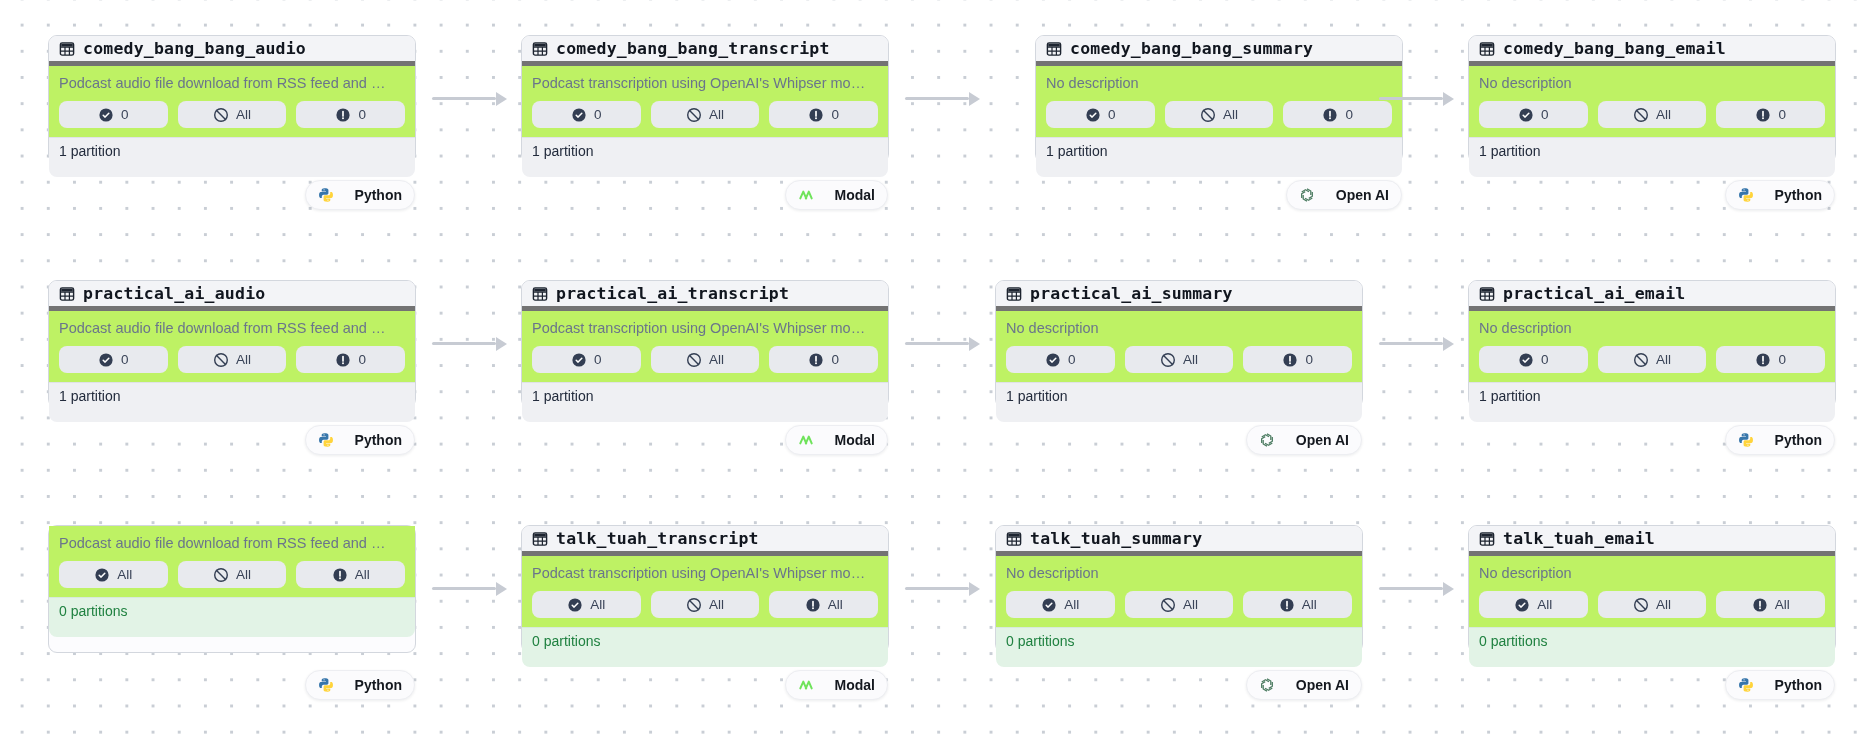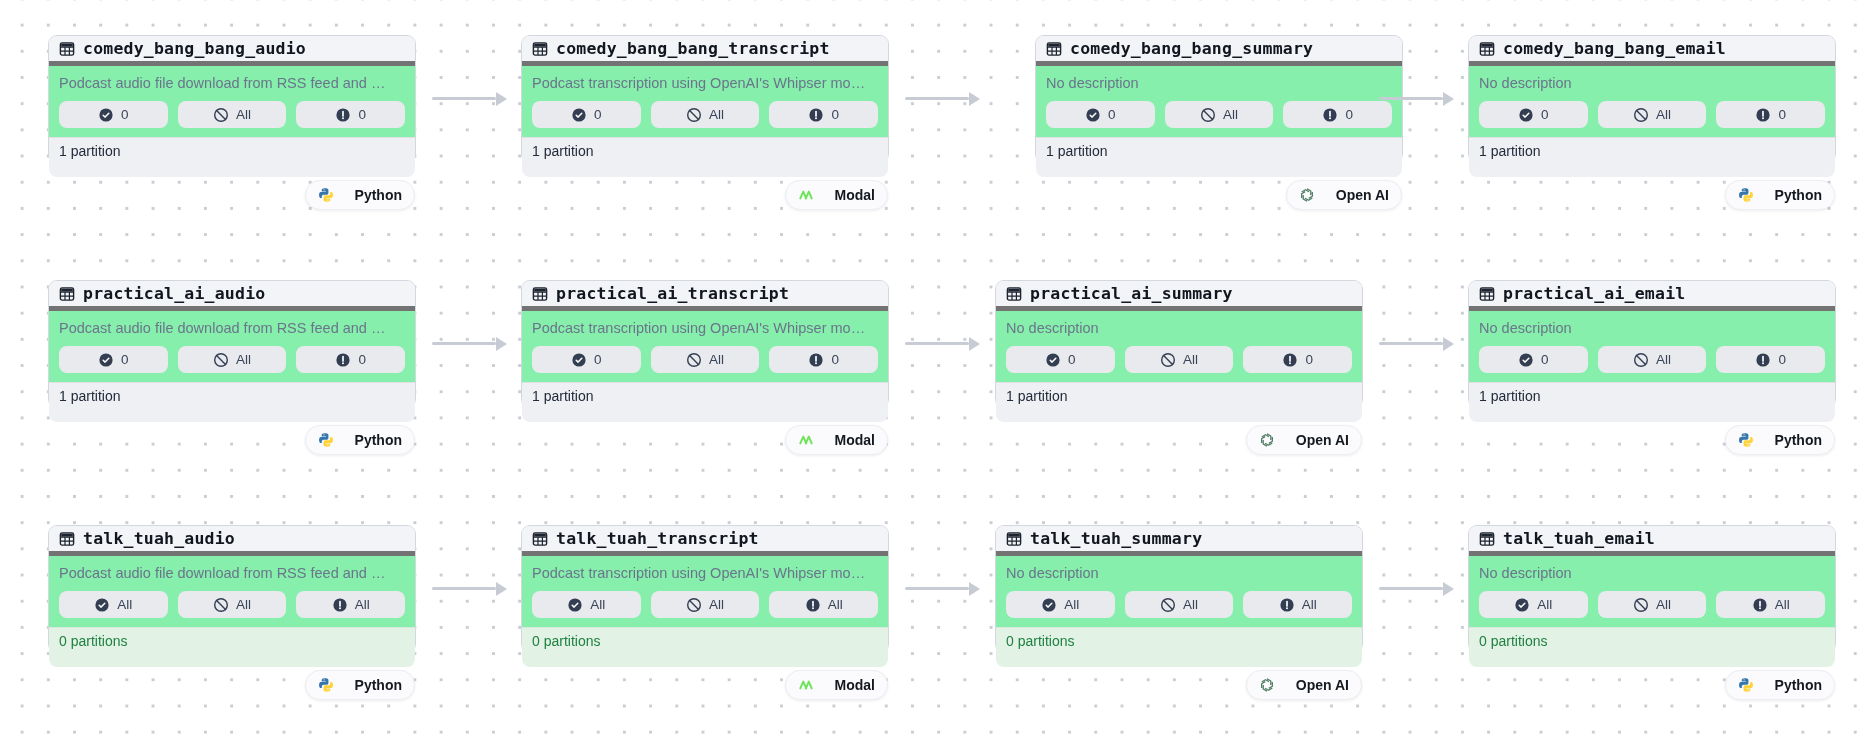--- a/index.html
+++ b/index.html
@@ -35,21 +35,21 @@
     padding:0 10px;background:#F3F4F7;
     border-bottom:5px solid #737373;
     border-radius:8px 8px 0 0;
   }
   .table-icon{display:inline-flex;width:16px;height:16px;flex:none;}
   .card-title{
     font-family:"DejaVu Sans Mono",monospace;
     font-size:16.5px;font-weight:700;color:#11161F;
     letter-spacing:.2px;white-space:nowrap;overflow:hidden;
   }
-  .card-body{padding:7px 10px 9px;background:#86efac;}
+  .card-body{padding:7px 10px 9px;background:#bef264;}
   .card-desc{
     font-size:14.5px;color:#6A758B;line-height:20px;height:20px;
     white-space:nowrap;overflow:hidden;margin-bottom:8px;
   }
   .pill-row{display:flex;gap:10px;}
   .pill{
     flex:1;height:27px;background:#E8EAEE;border-radius:8px;
     display:flex;align-items:center;justify-content:center;gap:7px;
     font-size:13.5px;font-weight:500;color:#3A4458;cursor:pointer;
   }
@@ -573,30 +573,20 @@
           <path class="py-top" d="M7.9 1.2c-1 0-2 .09-2.8.26-.9.2-1.4.65-1.4 1.45v1.55h4.3v.55H3.05c-.85 0-1.6.52-1.82 1.5-.26 1.1-.27 1.83 0 2.98.2.87.7 1.5 1.55 1.5h1.02v-1.4c0-.97.84-1.83 1.8-1.83h3.35c.8 0 1.45-.66 1.45-1.47V2.92c0-.8-.67-1.4-1.45-1.53-.5-.08-1.01-.19-2.05-.19zM6.05 2.3a.56.56 0 1 1 0 1.12.56.56 0 0 1 0-1.12z"></path>
           <path class="py-bottom" transform="rotate(180 8 8)" d="M7.9 1.2c-1 0-2 .09-2.8.26-.9.2-1.4.65-1.4 1.45v1.55h4.3v.55H3.05c-.85 0-1.6.52-1.82 1.5-.26 1.1-.27 1.83 0 2.98.2.87.7 1.5 1.55 1.5h1.02v-1.4c0-.97.84-1.83 1.8-1.83h3.35c.8 0 1.45-.66 1.45-1.47V2.92c0-.8-.67-1.4-1.45-1.53-.5-.08-1.01-.19-2.05-.19zM6.05 2.3a.56.56 0 1 1 0 1.12.56.56 0 0 1 0-1.12z"></path>
         </svg>
       </span>
 
       <span class="badge-label">Python</span>
     </div>
   </div>
 
   <div class="card empty-partitions" style="left: 48px; top: 525px;">
-    <div class="card-header">
-      <span class="table-icon">
-        <svg viewBox="0 0 16 16" width="16" height="16" fill="none" stroke="#1D2430" stroke-width="1.4">
-          <rect x="1.4" y="1.9" width="13.2" height="12.2" rx="1.7"></rect>
-          <path d="M1.4 6.1 H14.6 M1.4 10.1 H14.6 M6 6.1 V14.1 M10.4 6.1 V14.1" stroke-width="1.2"></path>
-          <path d="M2.2 2.6 h11.6 v3 H2.2 z" fill="#1D2430" stroke="none"></path>
-        </svg>
-      </span>
-      <span class="card-title">talk_tuah_audio</span>
-    </div>
     <div class="card-body">
       <div class="card-desc">Podcast audio file download from RSS feed and …</div>
       <div class="pill-row">
         <div class="pill">
           <span class="pill-icon">
             <svg viewBox="0 0 16 16" width="16" height="16">
               <circle class="flt" cx="8" cy="8" r="6.6"></circle>
               <path d="M5.2 8.3 L7.1 10.1 L10.8 6.2" stroke="#fff" stroke-width="1.5" fill="none" stroke-linecap="round" stroke-linejoin="round"></path>
             </svg>
           </span>

